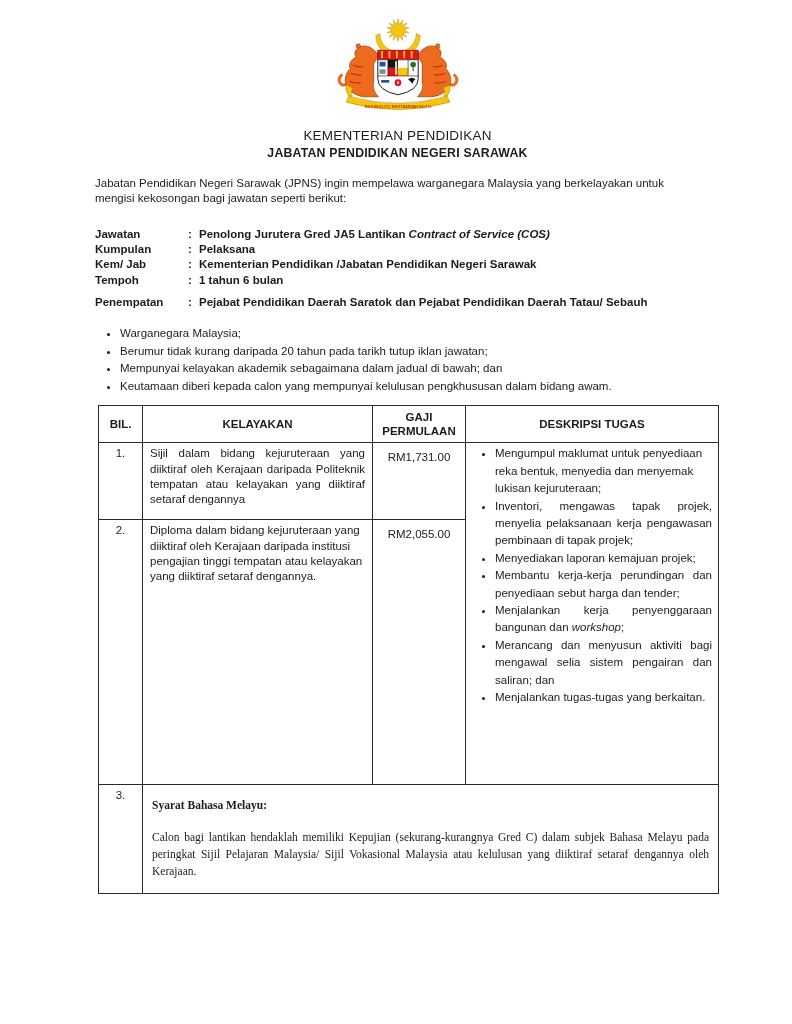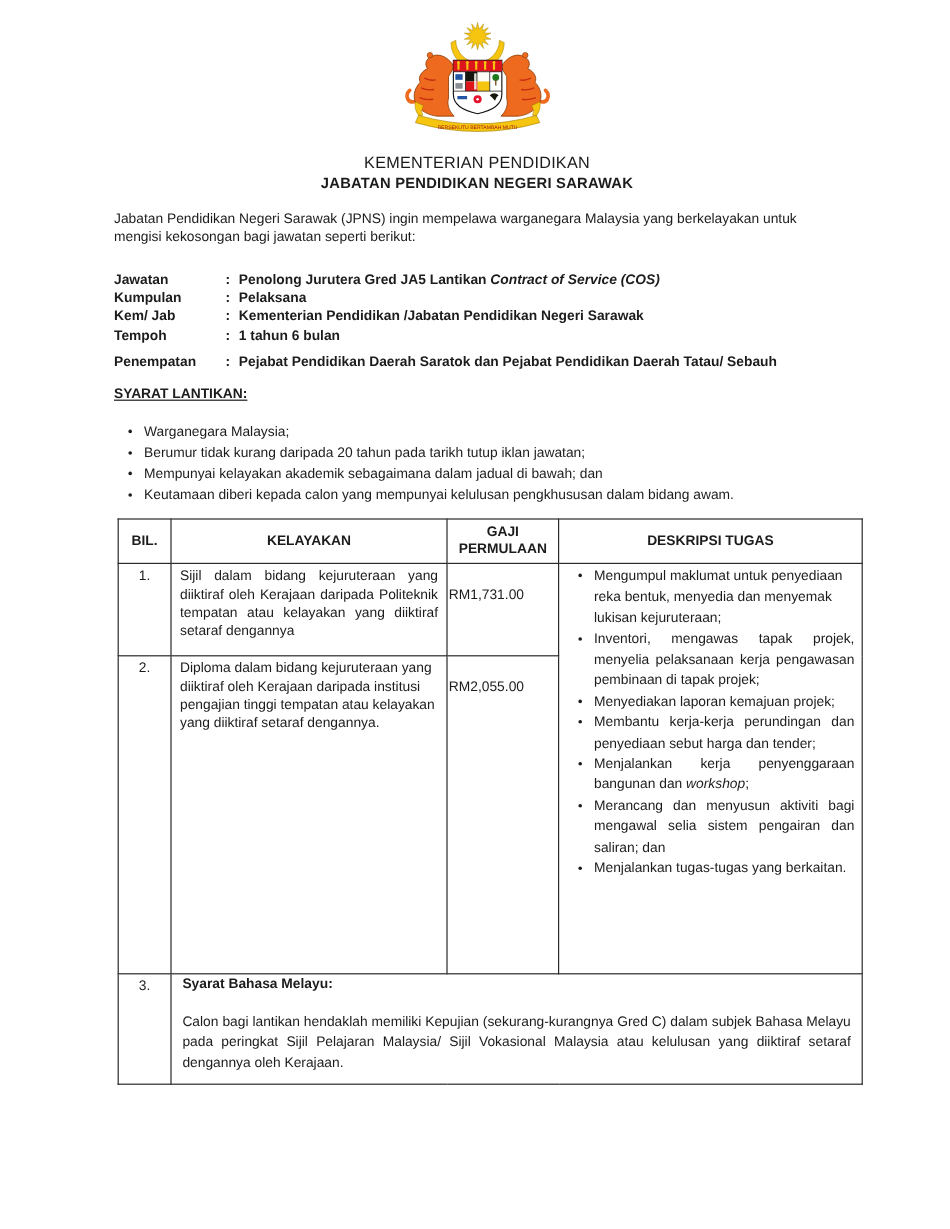--- a/index.html
+++ b/index.html
@@ -27,26 +27,26 @@
   table.jadual { border-collapse:collapse; table-layout:fixed; width:620px; margin:10px 0 0 3px; }
   table.jadual col.c-bil { width:44px; }
   table.jadual col.c-kel { width:230px; }
   table.jadual col.c-gaji { width:93px; }
   table.jadual col.c-desk { width:253px; }
   table.jadual th, table.jadual td { border:1.4px solid #2a2a2a; vertical-align:top; }
   table.jadual th { font-size:11.5px; font-weight:bold; text-align:center; vertical-align:middle; padding:3px 2px; line-height:14px; height:30px; }
   td.bil { text-align:center; padding-top:3px; line-height:15.2px; }
   td.kel { padding:3px 7px; line-height:15.2px; }
   td.kel.just { text-align:justify; }
-  td.gaji { padding-top:19px; line-height:15.2px; }
+  td.gaji { text-align:center; padding-top:7px; line-height:15.2px; }
   td.desk { padding:2px 6px 2px 12px; }
   ul.desk-list { margin:0; padding:0 0 0 17px; list-style:disc outside; }
   ul.desk-list li { line-height:17.4px; text-align:justify; }
   ul.desk-list li.first { text-align:left; }
-  td.syarat-cell { padding:0 9px; line-height:17.3px; }
+  td.syarat-cell { padding:12px 9px; line-height:17.3px;font-family:Liberation Serif, serif; }
   .syarat-cell-title { font-weight:bold; margin:0 0 14px 0; }
   .syarat-cell-body { text-align:justify; }
 </style>
 </head>
 <body>
 
 <div class="page">
   <div class="content">
 
     <svg class="crest" width="126" height="101" viewBox="34 4 182 150" aria-hidden="true">
@@ -135,21 +135,20 @@
         <span class="detail-colon">:</span>
         <span class="detail-value">1 tahun 6 bulan</span>
       </div>
       <div class="detail-row penempatan">
         <span class="detail-label">Penempatan</span>
         <span class="detail-colon">:</span>
         <span class="detail-value">Pejabat Pendidikan Daerah Saratok dan Pejabat Pendidikan Daerah Tatau/ Sebauh</span>
       </div>
     </div>
 
-    <div class="syarat-heading">SYARAT LANTIKAN:</div>
 
     <ul class="syarat-list">
       <li>Warganegara Malaysia;</li>
       <li>Berumur tidak kurang daripada 20 tahun pada tarikh tutup iklan jawatan;</li>
       <li>Mempunyai kelayakan akademik sebagaimana dalam jadual di bawah; dan</li>
       <li class="strong">Keutamaan diberi kepada calon yang mempunyai kelulusan pengkhususan dalam bidang awam.</li>
     </ul>
 
 
     <table class="jadual">

